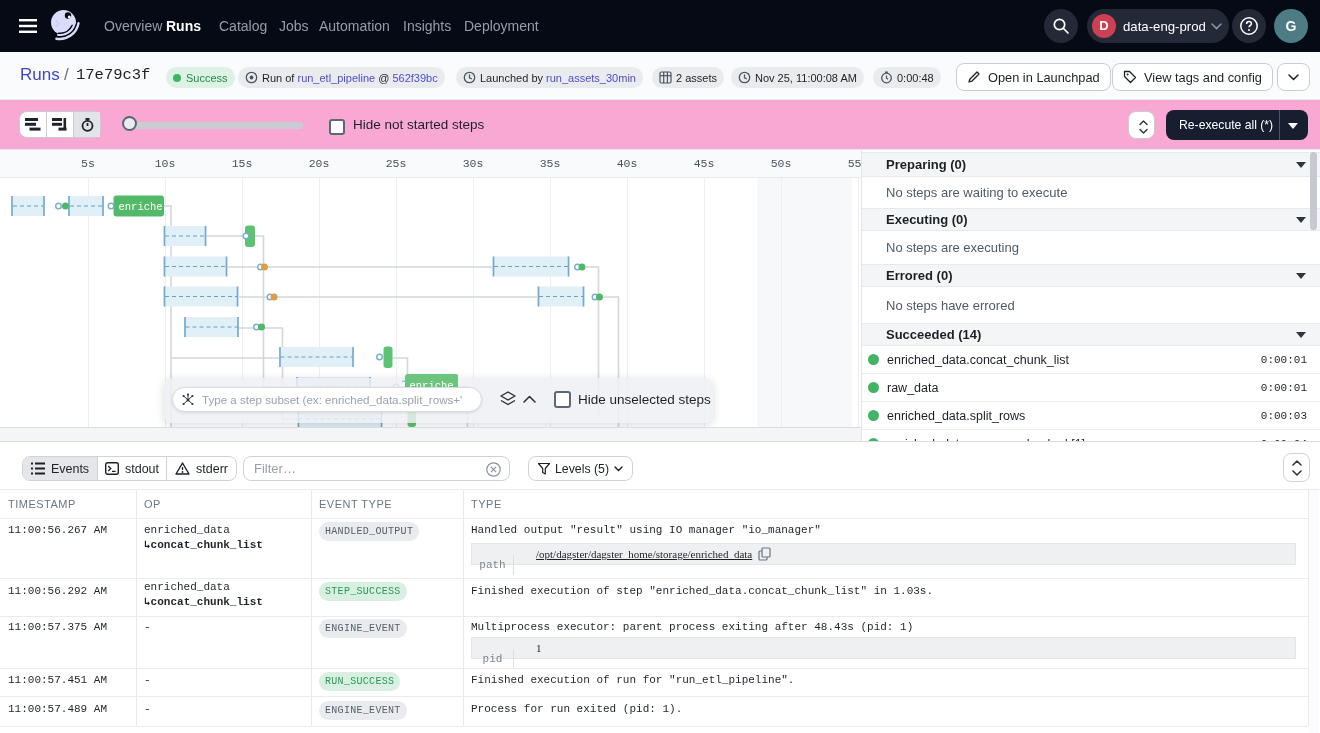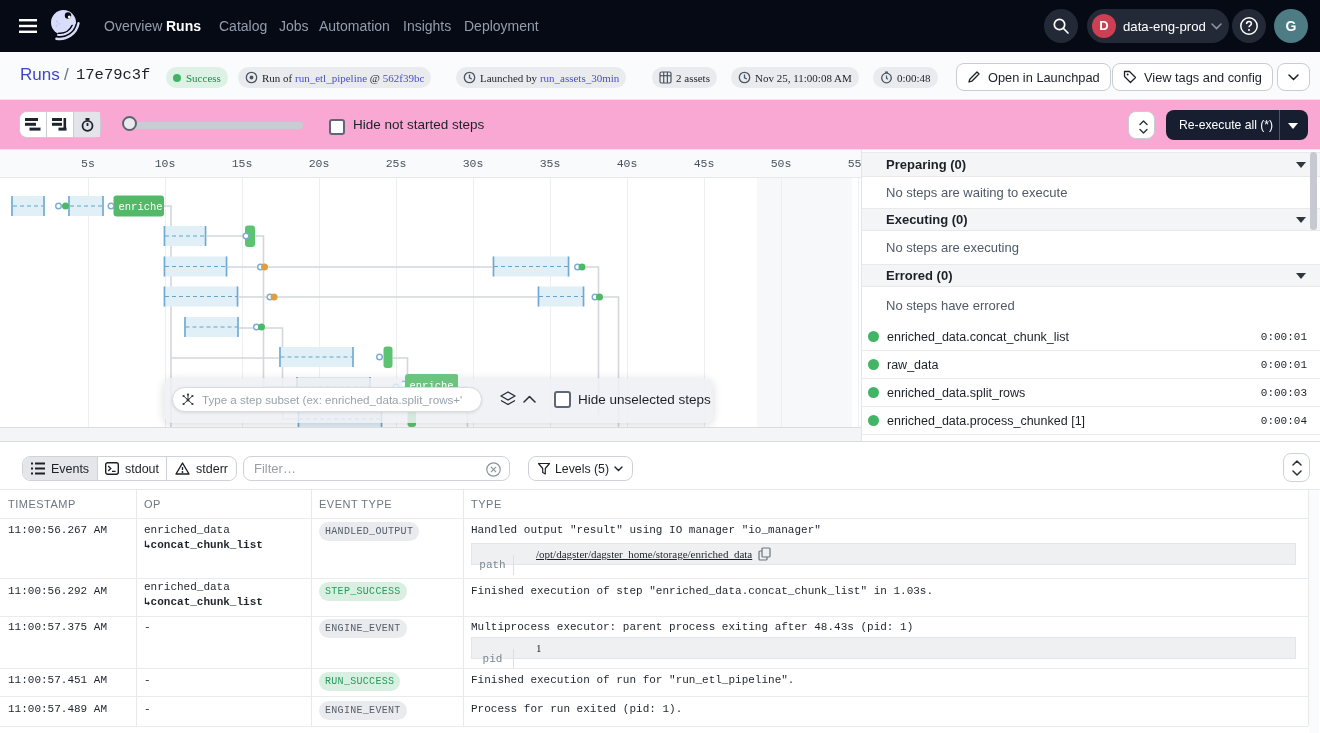--- a/index.html
+++ b/index.html
@@ -11,21 +11,21 @@
 
 
 #nav { position:absolute; left:0; top:0; width:1320px; height:52px; background:#060a14; }
 .navitem { position:absolute; top:18px; font-size:14px; color:#949dad; }
 .navitem.active { color:#fff; font-weight:bold; }
 .navcircle { position:absolute; top:9px; width:34px; height:34px; border-radius:17px; background:#232936; }
 
 
 #crumb { position:absolute; left:0; top:52px; width:1320px; height:48px; background:#fafbfc; border-bottom:1px solid #e7e9eb; }
 .pill { position:absolute; top:15px; height:21px; border-radius:11px; background:#e9ebee;
-  font-size:11px; color:#1c2127; display:flex; align-items:center; padding:0 7px; white-space:nowrap;font-family:Liberation Serif, serif; }
+  font-size:11px; color:#1c2127; display:flex; align-items:center; padding:0 7px; white-space:nowrap; }
 .pill svg { margin-right:4px; flex:none; }
 .blue { color:#4a4fc9; }
 .btn { position:absolute; top:11px; height:28px; border-radius:8px; border:1px solid #c9cdd3; background:#fff;
   font-size:12.8px; color:#1c2127; display:flex; align-items:center; padding:0 10px; white-space:nowrap; }
 .btn svg { margin-right:7px; flex:none; }
 
 
 #toolbar { position:absolute; left:0; top:100px; width:1320px; height:50px; background:#f9a8d4; border-bottom:1px solid #e7e9eb; }
 
 
@@ -422,20 +422,21 @@
   </div>
 
   <div id="sidebar">
     <div style="height:2px"></div>
     <div class="sbheader" style="height:25px">Preparing (0)<span class="caret" style="top:9px"></span></div>
     <div class="sbempty" style="height:31px">No steps are waiting to execute</div>
     <div class="sbheader">Executing (0)<span class="caret" style="top:8px"></span></div>
     <div class="sbempty" style="height:33px">No steps are executing</div>
     <div class="sbheader">Errored (0)<span class="caret" style="top:8px"></span></div>
     <div class="sbempty" style="height:36px">No steps have errored</div>
+    <div class="sbheader">Succeeded (14)<span class="caret" style="top:8px"></span></div>
     <div class="sbrow"><span class="sbdot" style="top:8px"></span>enriched_data.concat_chunk_list<span class="sbdur">0:00:01</span></div>
     <div class="sbrow"><span class="sbdot" style="top:8px"></span>raw_data<span class="sbdur">0:00:01</span></div>
     <div class="sbrow"><span class="sbdot" style="top:8px"></span>enriched_data.split_rows<span class="sbdur">0:00:03</span></div>
     <div class="sbrow"><span class="sbdot" style="top:8px"></span>enriched_data.process_chunked [1]<span class="sbdur">0:00:04</span></div>
     <div class="abs" style="left:448px;top:2px;width:7px;height:78px;border-radius:4px;background:#c6cad0"></div>
   </div>
 
   <div id="divider"></div>
 
   <div id="events">

